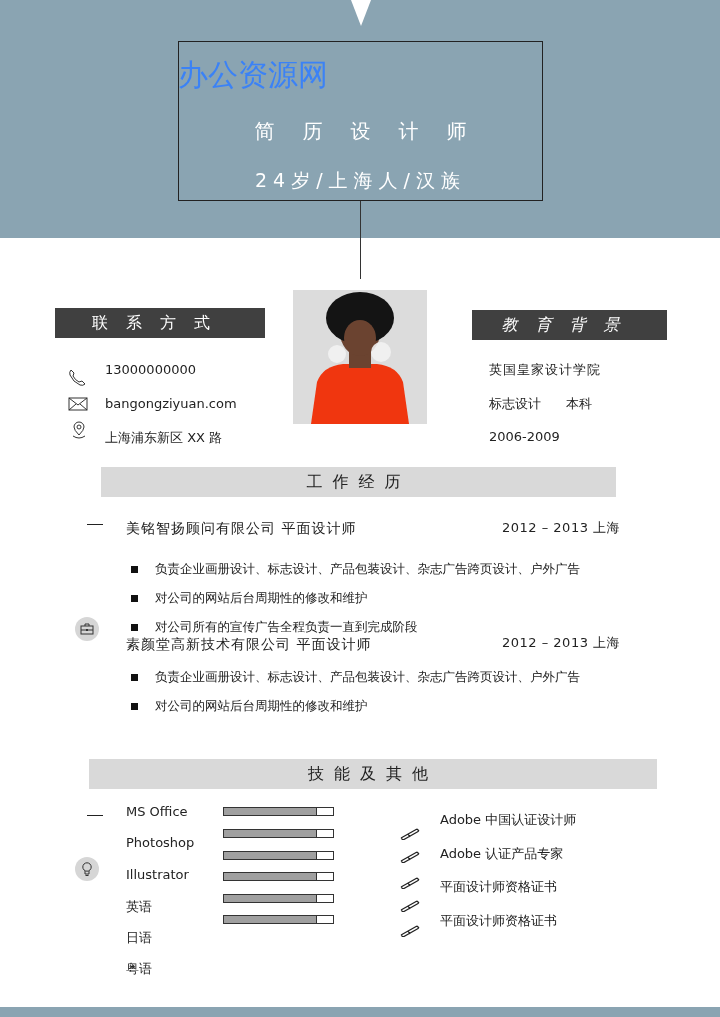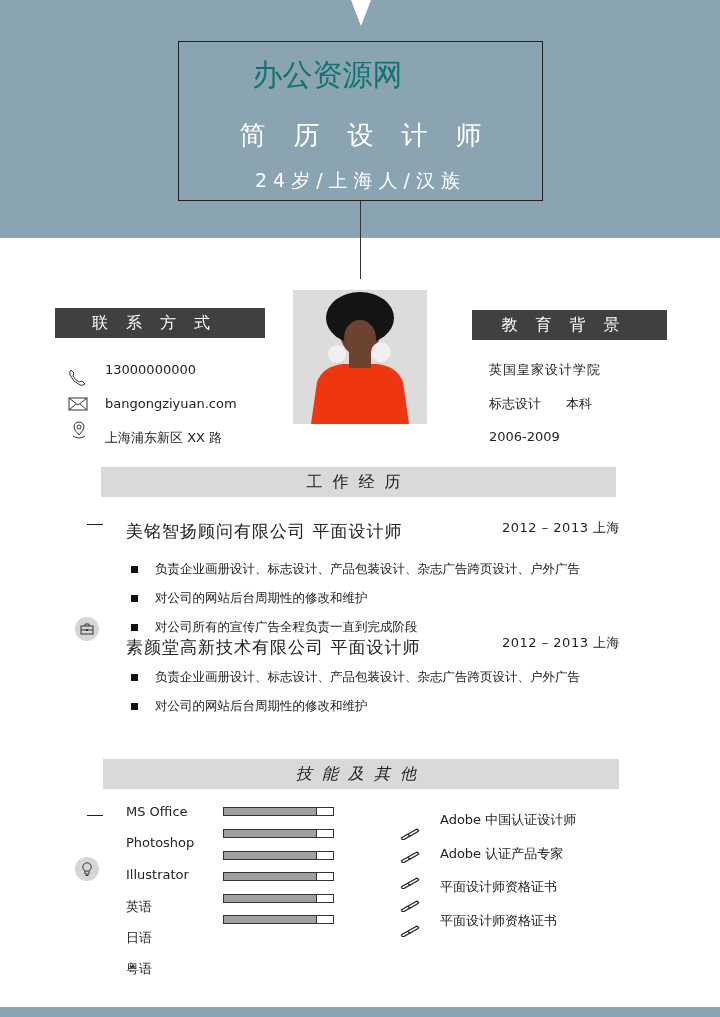--- a/index.html
+++ b/index.html
@@ -2,36 +2,36 @@
 <html><head>
 <meta charset="utf-8">
 <style>
   * { margin:0; padding:0; box-sizing:border-box; }
   body { width:720px; height:1017px; background:#fff; position:relative; overflow:hidden;
          font-family:"DejaVu Sans","Liberation Sans",sans-serif; color:#222; }
   .abs { position:absolute; }
   .header-band { left:0; top:0; width:720px; height:238px; background:#8aa4b2; }
   .notch { left:351px; top:0; width:0; height:0; border-left:10px solid transparent; border-right:10px solid transparent; border-top:26px solid #fff; }
   .title-box { left:178px; top:41px; width:365px; height:160px; border:1px solid #222; }
-  .name { left:178px; top:55px; width:299px; text-align:center; font-size:30px; color:#0f766e; }
-  .role { left:178px; top:118px; width:365px; text-align:center; font-size:26px; color:#fff; letter-spacing:28px; padding-left:28px; }
+  .name { left:178px; top:55px; width:299px; font-size:30px; color:#3b82f6; }
+  .role { left:178px; top:118px; width:365px; text-align:center; font-size:20px; color:#fff; letter-spacing:28px; padding-left:28px; }
   .info { left:178px; top:168px; width:365px; text-align:center; font-size:19px; color:#fff; letter-spacing:6px; }
   .vline { left:360px; top:201px; width:1px; height:78px; background:#333; }
   .photo { left:293px; top:290px; width:134px; height:134px; background:#ddd; overflow:hidden; }
   .sec-dark { height:30px; background:#404040; color:#fff; font-size:16px; text-align:center; line-height:30px; letter-spacing:18px; }
   .contact-head { left:55px; top:308px; width:210px; }
-  .edu-head { left:472px; top:310px; width:195px; }
+  .edu-head { left:472px; top:310px; width:195px;font-style:italic; }
   .ctext { font-size:13px; color:#222; }
   .icon { width:20px; height:20px; }
   .sec-gray { height:30px; background:#d9d9d9; color:#222; font-size:16px; text-align:center; line-height:30px; letter-spacing:10px; }
   .work-head { left:101px; top:467px; width:515px; }
-  .skill-head { left:103px; top:759px; width:516px;font-style:italic; }
+  .skill-head { left:89px; top:759px; width:568px; }
   .dash { width:16px; height:1px; background:#222; }
   .round-icon { width:24px; height:24px; border-radius:50%; background:#d6d6d6; display:flex; align-items:center; justify-content:center; }
-  .job-title { font-size:17px; letter-spacing:1px; }
+  .job-title { font-size:14px; letter-spacing:1px; }
   .job-date { font-size:13px; letter-spacing:0.5px; }
   .bullet { font-size:12.5px; display:flex; align-items:center; }
   .bullet .sq { width:7px; height:7px; background:#111; margin-right:17px; display:inline-block; }
   .skill-label { font-size:13px; }
   .bar { left:223px; width:111px; height:9px; border:1px solid #333; background:#fff; }
   .bar .fill { height:100%; background:#a0a0a0; border-right:1px solid #333; }
   .cert { font-size:13px;text-align:right; }
   .footer-band { left:0; top:1007px; width:720px; height:10px; background:#8aa4b2; }
 </style>
 </head>

